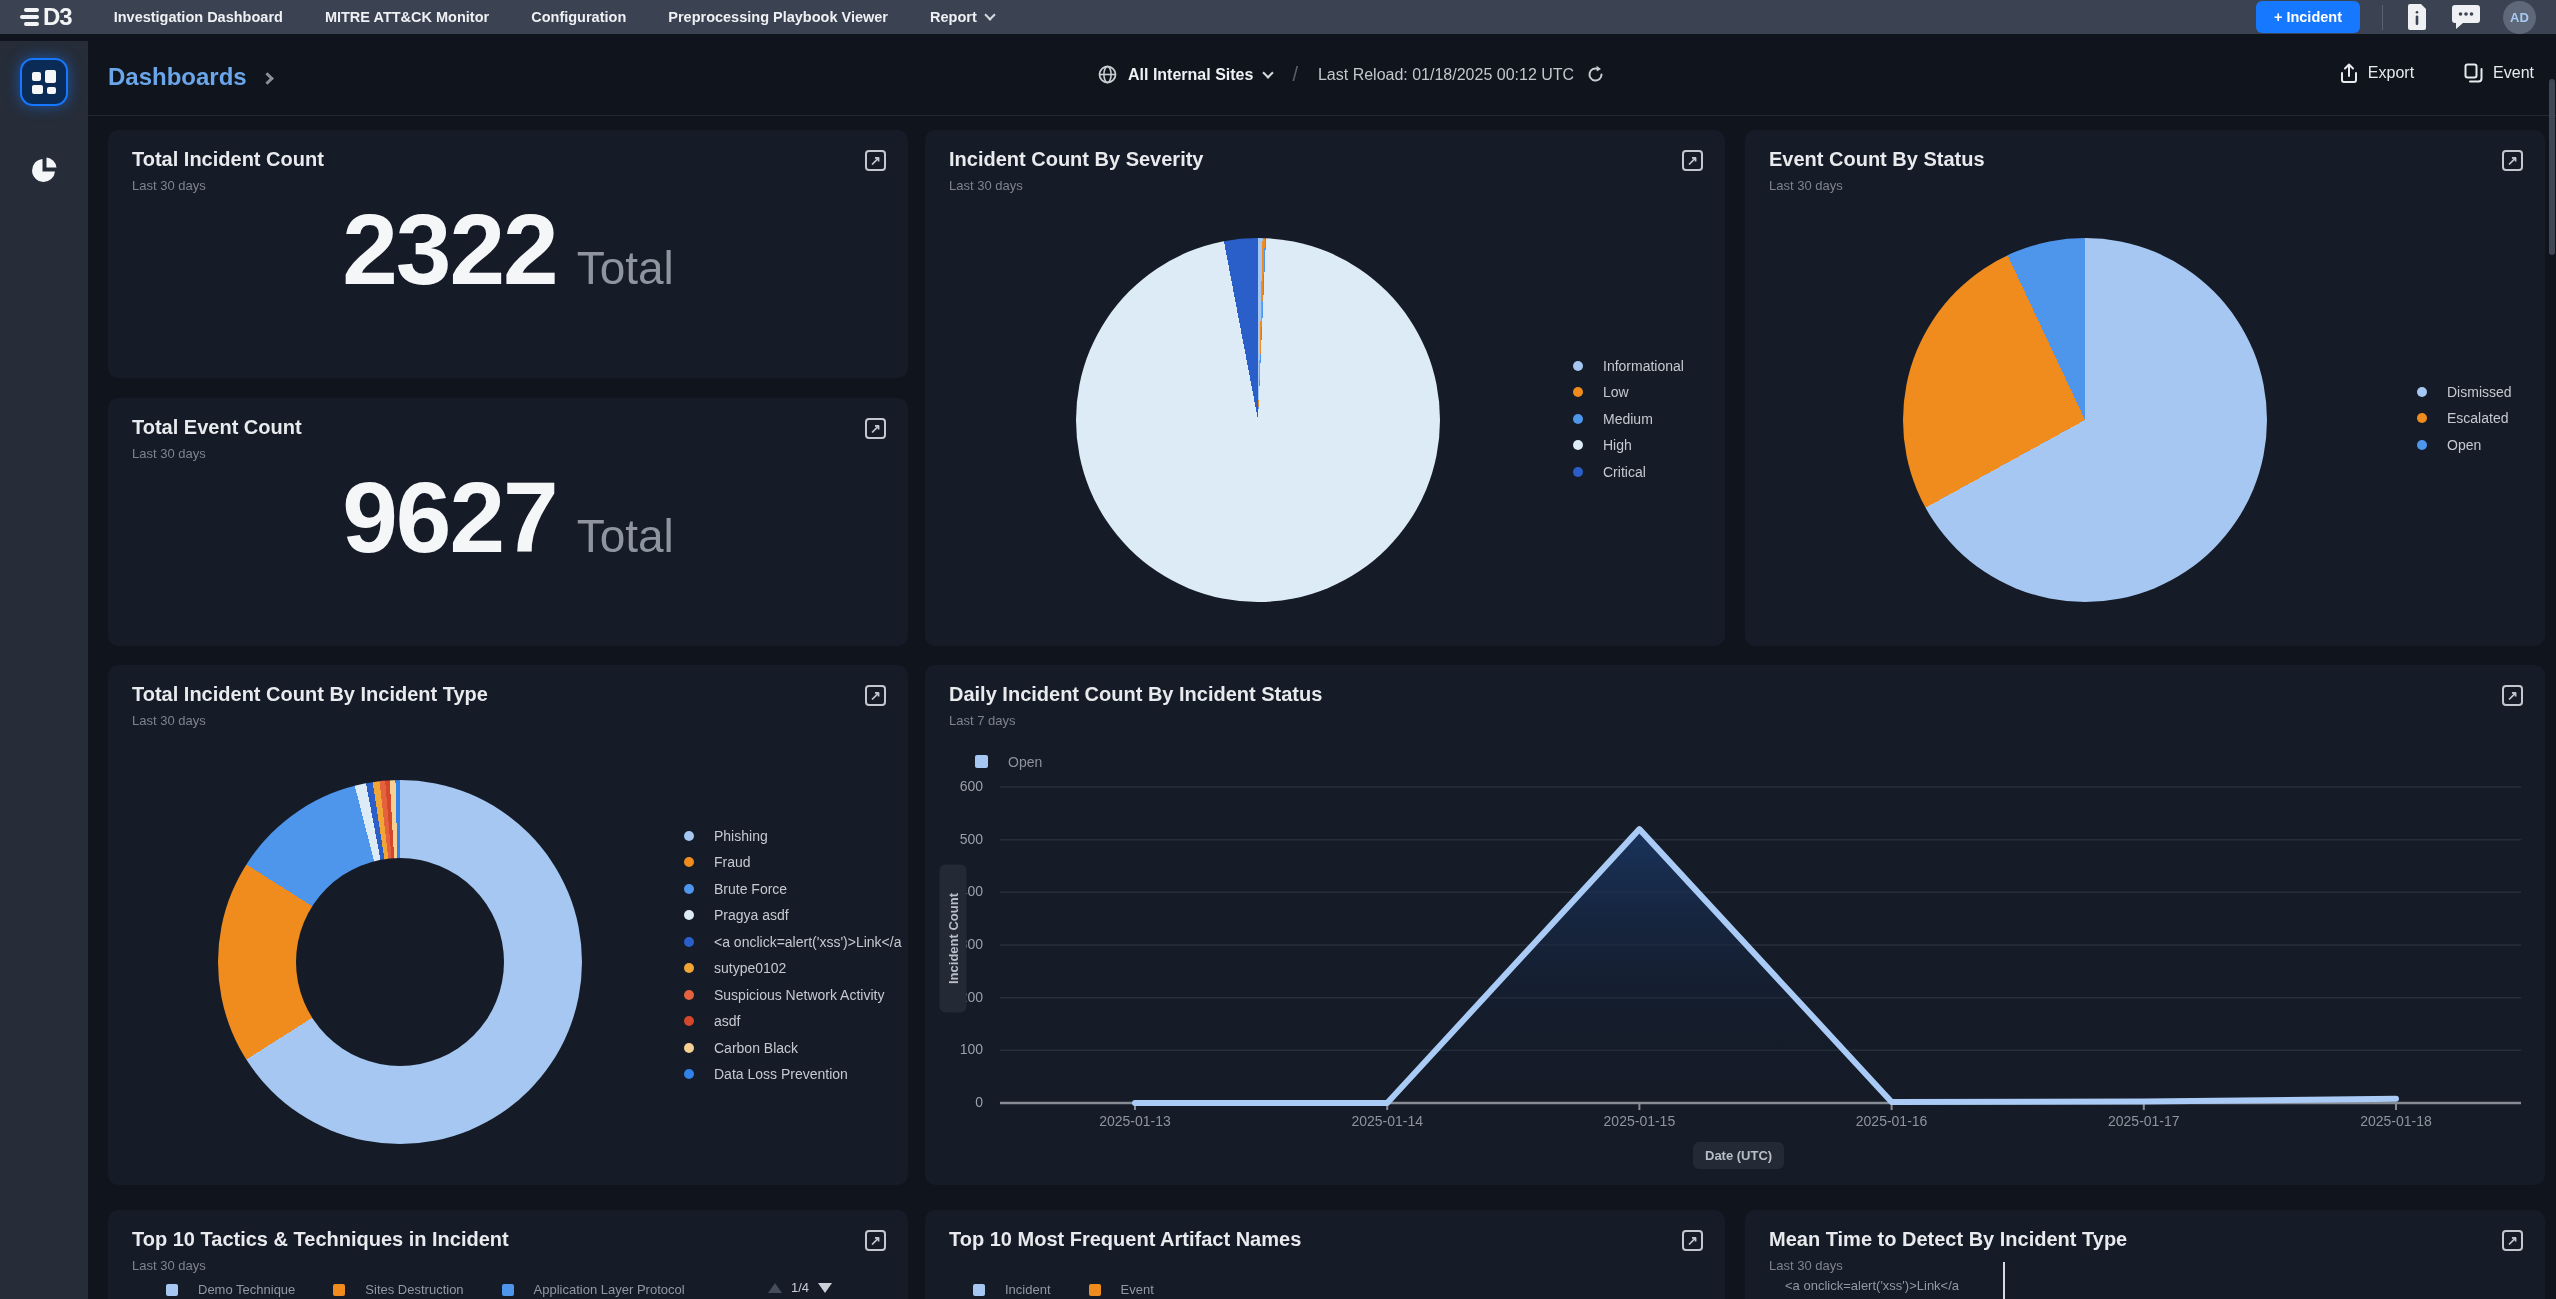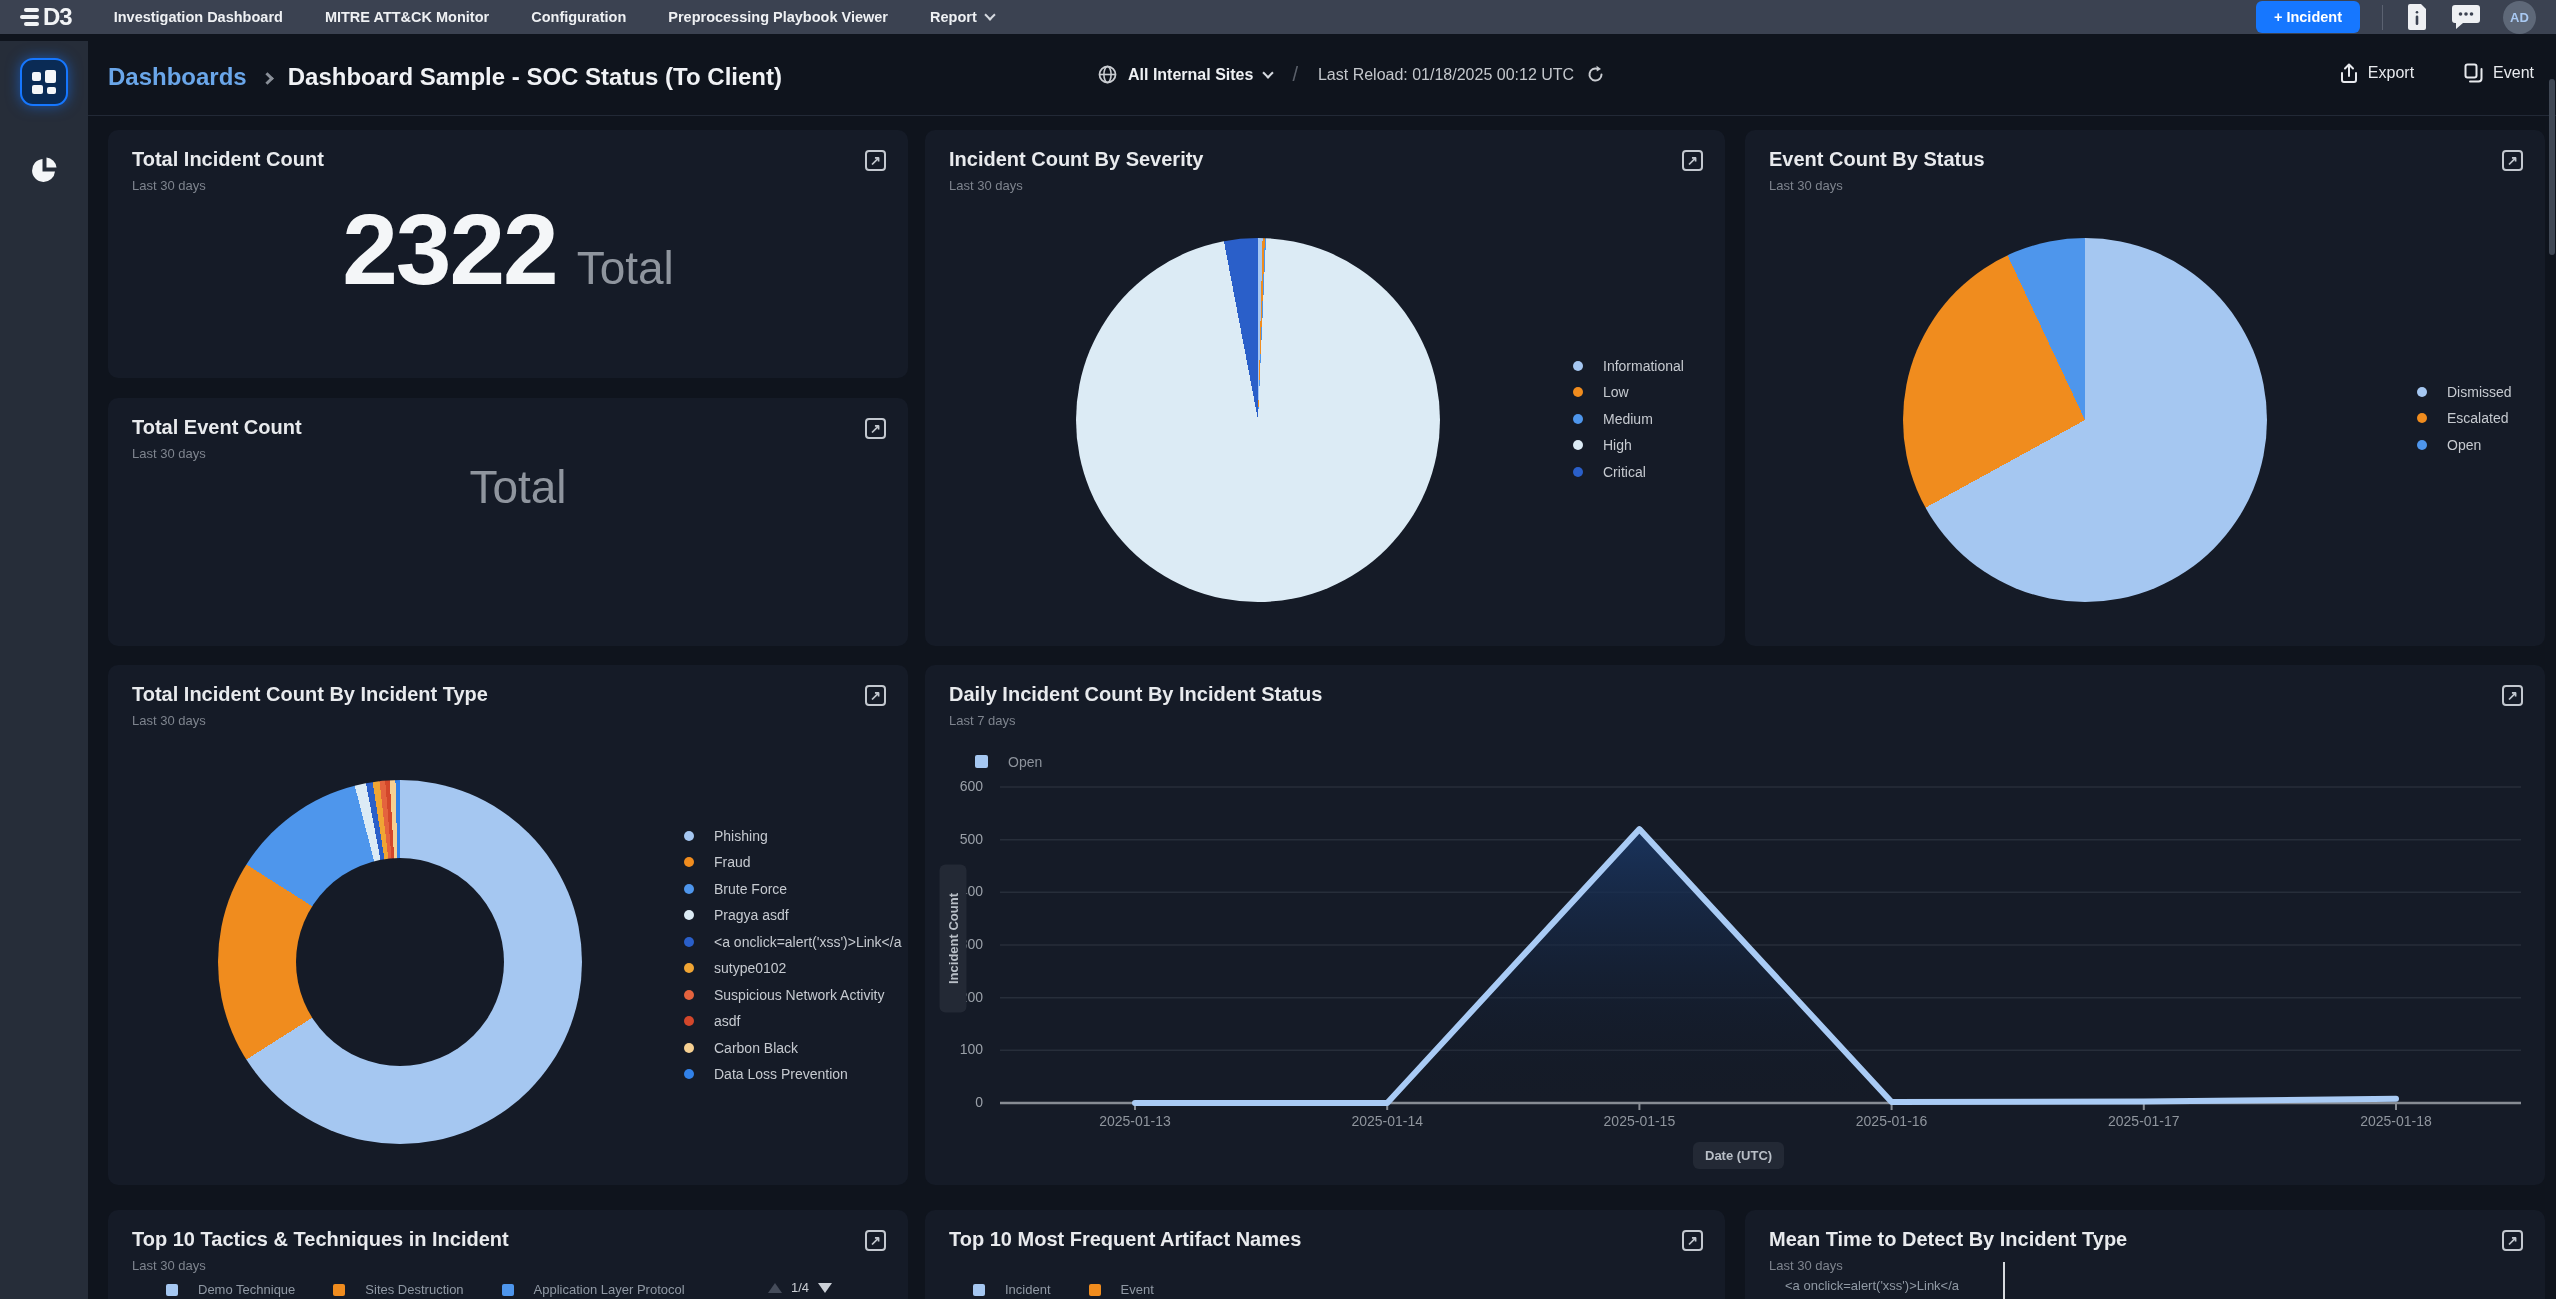--- a/index.html
+++ b/index.html
@@ -195,21 +195,20 @@
         <path d="M12.5 3 A11.5 11.5 0 1 0 25 15.5 L12.5 15.5 Z" fill="#f4f6f8"></path>
         <path d="M16.5 1.5 A11 11 0 0 1 26.5 11.5 L16.5 11.5 Z" fill="#f4f6f8"></path>
       </svg>
     </div>
   </div>
 
   <div class="header-row">
     <div class="breadcrumb">
       <span class="bc-link">Dashboards</span>
       <span class="bc-sep"></span>
-      <span class="bc-title">Dashboard Sample - SOC Status (To Client)</span>
     </div>
     <div class="header-center">
       <div class="site-filter">
         <svg class="ic" width="19" height="19" viewBox="0 0 19 19">
           <circle cx="9.5" cy="9.5" r="8" fill="none" stroke="#c9ccd1" stroke-width="1.8"></circle>
           <ellipse cx="9.5" cy="9.5" rx="3.6" ry="8" fill="none" stroke="#c9ccd1" stroke-width="1.6"></ellipse>
           <line x1="1.5" y1="9.5" x2="17.5" y2="9.5" stroke="#c9ccd1" stroke-width="1.6"></line>
         </svg>
         <span class="lbl">All Internal Sites</span>
         <span class="chev"></span>
@@ -249,20 +248,21 @@
       <span class="val">2322</span>
       <span class="unit">Total</span>
     </div>
   </div>
 
   <div class="card" id="cardB">
     <div class="card-title">Total Event Count</div>
     <div class="card-sub">Last 30 days</div>
     <div class="expand">↗</div>
     <div class="metric">
+      <span class="val">9627</span>
       <span class="unit">Total</span>
     </div>
   </div>
 
   <div class="card" id="cardC">
     <div class="card-title">Incident Count By Severity</div>
     <div class="card-sub">Last 30 days</div>
     <div class="expand">↗</div>
     <div class="pie" id="pieC" style="background: conic-gradient(rgb(165, 199, 241) 0deg, rgb(165, 199, 241) 1.44deg, rgb(240, 140, 30) 1.44deg, rgb(240, 140, 30) 2.16deg, rgb(78, 150, 236) 2.16deg, rgb(78, 150, 236) 2.52deg, rgb(220, 235, 245) 2.52deg, rgb(220, 235, 245) 349.2deg, rgb(42, 95, 201) 349.2deg, rgb(42, 95, 201) 360deg);"></div>
     <div class="legend" id="legendC">

